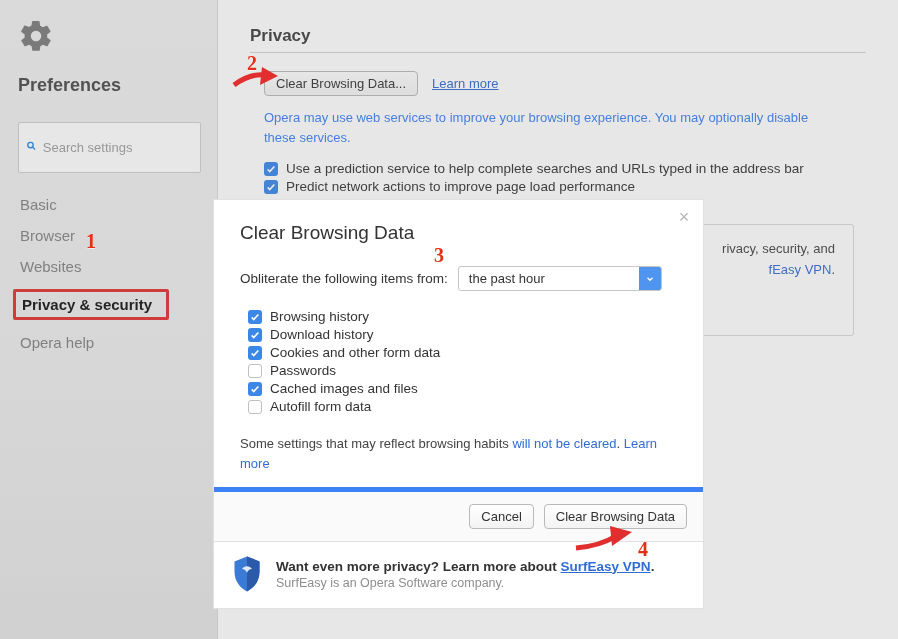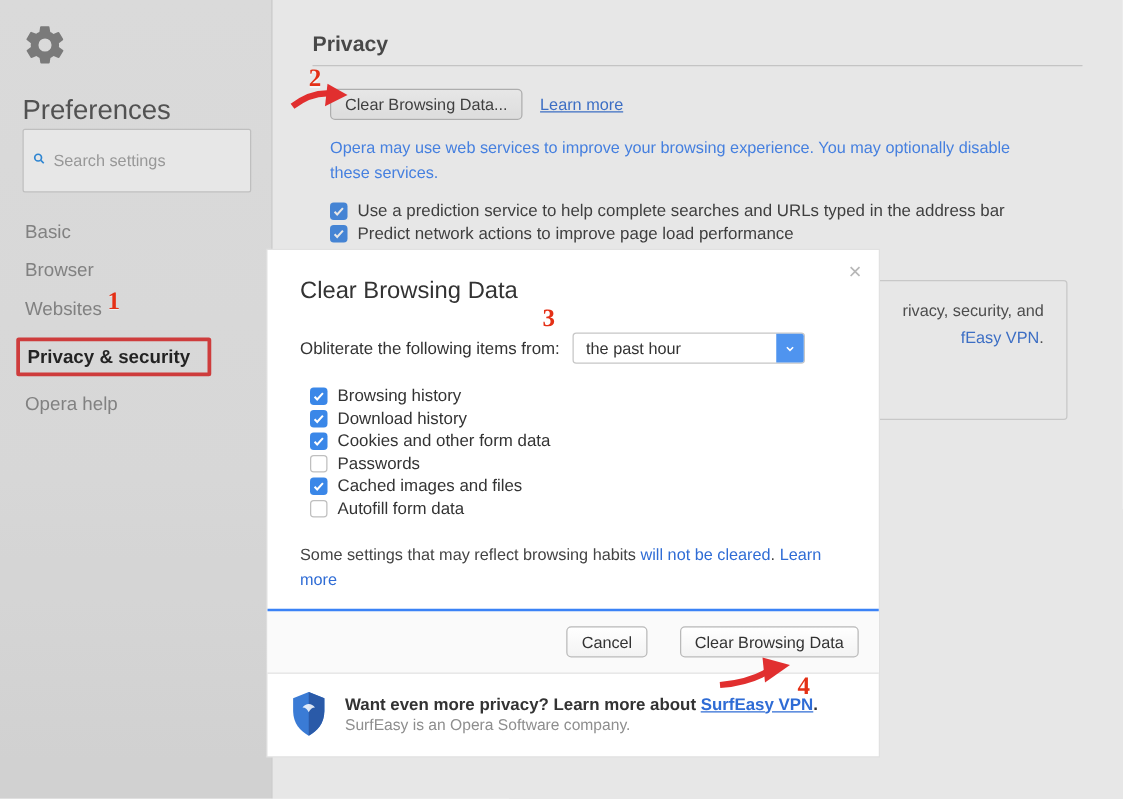--- a/index.html
+++ b/index.html
@@ -7,21 +7,21 @@
   body { position: relative; background: #f5f5f5; }
 
   
   .app { display: flex; width: 898px; height: 639px; background: #fff; }
   .sidebar {
     width: 218px; flex: none; padding: 18px 16px 0 18px;
     background: linear-gradient(180deg,#efefef 0%,#ececec 60%,#e4e4e4 100%);
     border-right: 1px solid #d9d9d9;
   }
   .gear { width: 36px; height: 36px; color: #7a7a7a; margin-bottom: 8px; margin-left: 0; }
-  .prefs-title { font-size: 22px; font-weight: 400; color: #4a4a4a; margin: 10px 0 2px; }
+  .prefs-title { font-size: 18px; font-weight: 700; color: #4a4a4a; margin: 10px 0 26px; }
   .search-wrap {
     display: flex; align-items: flex-start; gap: 6px;
     background: #fff; border: 1px solid #cfcfcf; border-radius: 2px;
     padding: 17px 7px; margin-bottom: 16px;
   }
   .search-wrap svg { width: 12px; height: 12px; color: #1e88e5; }
   .search-wrap input {
     border: none; outline: none; font-size: 13px; width: 100%; color: #333; background: transparent;
   }
   .search-wrap input::placeholder { color: #9f9f9f; }
@@ -85,35 +85,35 @@
   .modal .close {
     position: absolute; right: 8px; top: 6px; width: 22px; height: 22px;
     display: flex; align-items: center; justify-content: center;
     color: #b7b7b7; font-size: 18px; cursor: pointer;
   }
   .modal-body { padding: 22px 26px 14px; }
   .modal-title { font-size: 19px; font-weight: 400; color: #333; margin-bottom: 22px; }
   .obliterate { display: flex; align-items: center; gap: 10px; margin-bottom: 18px; }
   .select {
     display: inline-flex; align-items: center; justify-content: space-between;
-    width: 186px; height: 25px; border: 1px solid #c6c6c6; border-radius: 3px;
+    width: 204px; height: 25px; border: 1px solid #c6c6c6; border-radius: 3px;
     padding: 0 0 0 10px; font-size: 13px; cursor: pointer; background: #fff;
   }
   .select .caret {
     width: 22px; height: 100%; background: #4f94ef;
     border-top-right-radius: 2px; border-bottom-right-radius: 2px;
     display: flex; align-items: center; justify-content: center; color: #fff;
   }
   .modal .check-row { margin-left: 8px; }
   .modal-note {
     margin: 20px 0 0 0; font-size: 13px; color: #444; line-height: 1.5;
   }
   .modal-footer {
-    border-top: 2px solid #3b82f6; background: #fafafa;
-    padding: 12px 16px; display: flex; justify-content: flex-end; gap: 26px;
+    border-top: 5px solid #3b82f6; background: #fafafa;
+    padding: 12px 16px; display: flex; justify-content: flex-end; gap: 10px;
   }
   .promo {
     border-top: 1px solid #e1e1e1; padding: 14px 18px 16px;
     display: flex; gap: 14px; align-items: center;
   }
   .shield { width: 30px; height: 36px; flex: none; }
   .promo .l1 { font-weight: 700; font-size: 13.5px; color: #333; }
   .promo .l2 { font-size: 12.5px; color: #8e8e8e; margin-top: 2px; }
 </style>
 </head>

